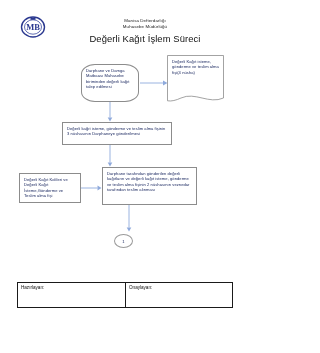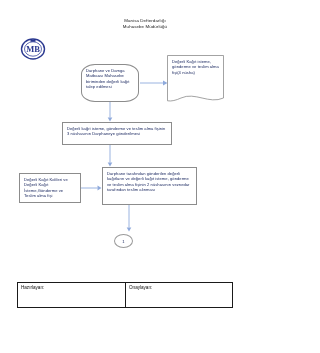--- a/index.html
+++ b/index.html
@@ -18,21 +18,21 @@
   .page {
     position: absolute;
     inset: 0;
     background: #ffffff;
   }
 
   
   .logo {
     position: absolute;
     left: 20px;
-    top: 36px;
+    top: 14px;
     width: 26px;
     height: 26px;
   }
   .logo svg { display: block; }
 
   .org-lines {
     position: absolute;
     left: 55px;
     top: 18px;
     width: 180px;
@@ -148,20 +148,21 @@
       <rect x="10.5" y="3.6" width="5" height="2.2" fill="#2b3990"></rect>
       <text x="13" y="15.6" text-anchor="middle" font-family="'Liberation Serif', serif" font-size="8.5" font-weight="bold" fill="#2b3990">MB</text>
     </svg>
   </div>
 
   <div class="org-lines">
     <div class="org-line">Manisa Defterdarlığı</div>
     <div class="org-line">Muhasebe Müdürlüğü</div>
   </div>
 
+  <div class="doc-title">Değerli Kağıt İşlem Süreci</div>
 
   <div class="shape round" style="left:81px; top:64px; width:58px; height:38px;">Darphane ve Damga Matbaası Muhasebe biriminden değerli kağıt talep edilmesi</div>
 
   <div class="arrow" style="left:140px; top:79px; width:28px; height:8px;">
     <svg width="28" height="8" viewBox="0 0 28 8">
       <line x1="0" y1="4" x2="23" y2="4" stroke="#8faadc" stroke-width="0.9"></line>
       <polygon points="23,1.6 27.5,4 23,6.4" fill="#8faadc"></polygon>
     </svg>
   </div>
 

